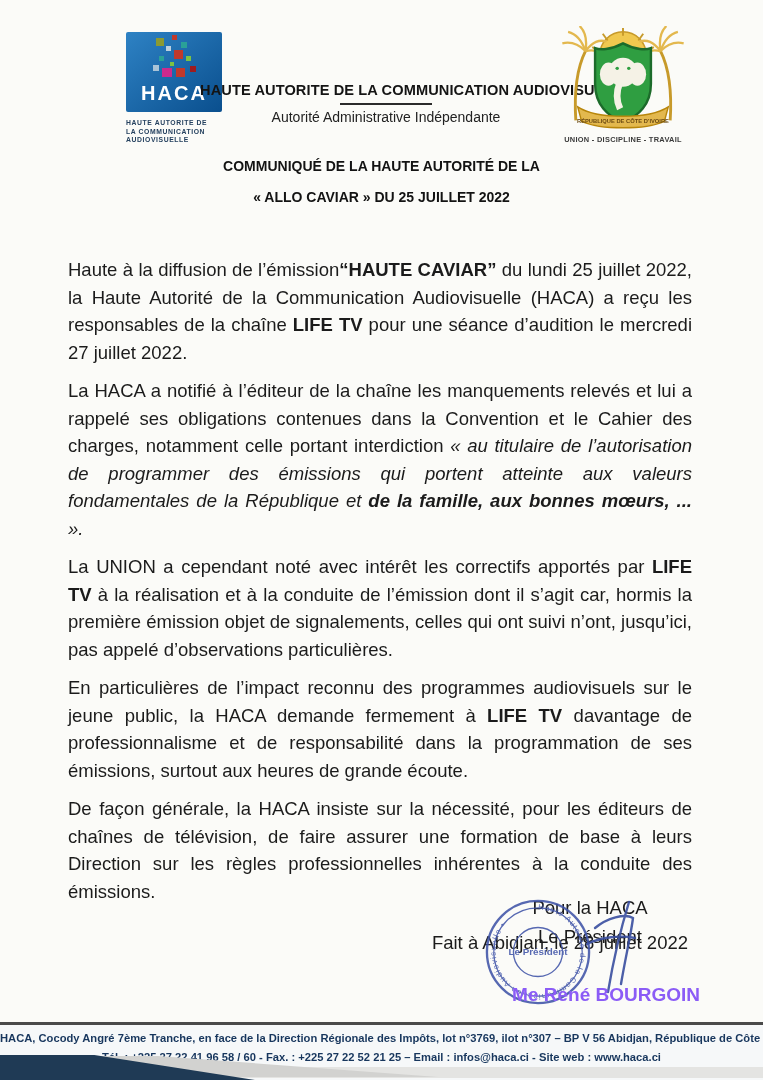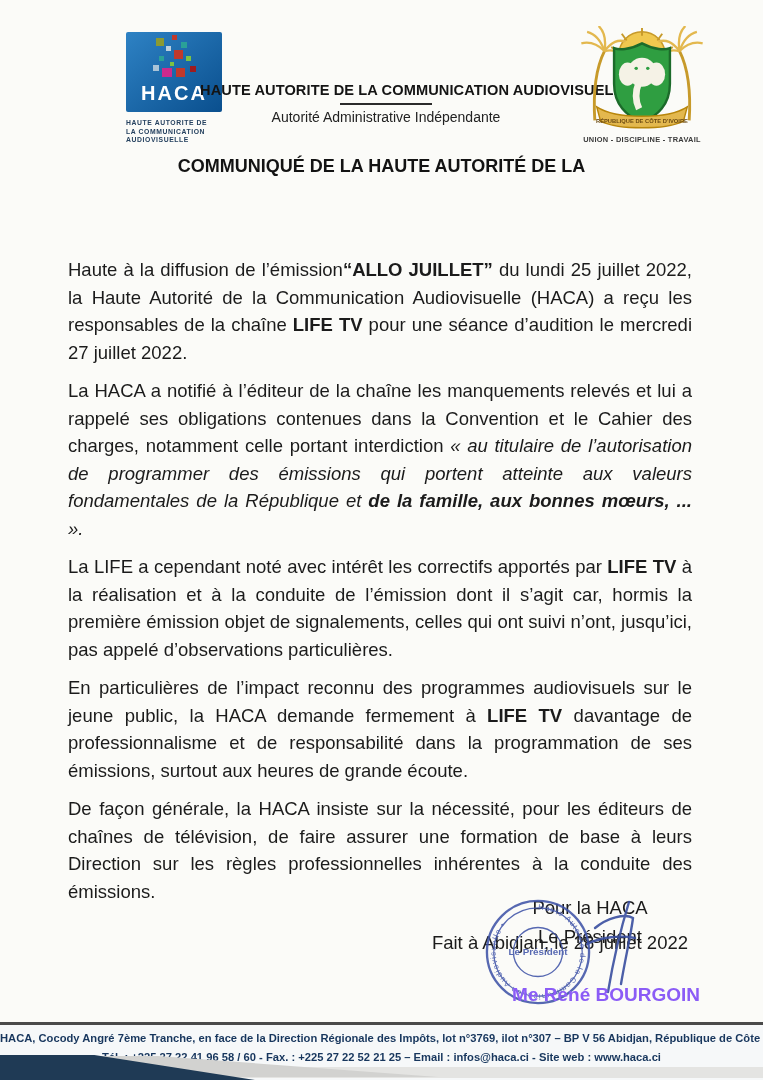--- a/index.html
+++ b/index.html
@@ -11,25 +11,25 @@
     font-family:"Liberation Sans", sans-serif;
     color:#1c1c1c;
   }
   
   .haca-logo{position:absolute;left:126px;top:32px;width:96px;}
   .haca-caption{margin-top:3px;font-size:6.8px;font-weight:bold;color:#25415f;letter-spacing:.6px;line-height:8.5px;text-align:left;}
   .hdr-center{position:absolute;left:200px;top:82px;width:372px;text-align:center;}
   .hdr-org{font-size:14.6px;font-weight:bold;color:#141414;letter-spacing:.1px;white-space:nowrap;}
   .hdr-rule{width:92px;height:2px;background:#2b2b2b;margin:5px auto 4px auto;}
   .hdr-sub{font-size:14px;color:#222;}
-  .emblem{position:absolute;left:579px;top:26px;width:126px;text-align:center;}
+  .emblem{position:absolute;left:560px;top:26px;width:126px;text-align:center;}
   .emblem-motto{font-size:7.4px;font-weight:bold;color:#3a3a3a;letter-spacing:.3px;margin-top:1px;}
   
   .doc-title{position:absolute;top:151px;left:60px;width:643px;text-align:center;
-    font-size:18px;font-weight:bold;color:#131313;line-height:31px;}
+    font-size:14px;font-weight:bold;color:#131313;line-height:31px;}
   
   .body-text{position:absolute;top:256px;left:68px;width:624px;
     font-size:18.5px;line-height:27.5px;text-align:justify;color:#1b1b1b;}
   .body-text p{margin:0 0 11px 0;}
   .dateline{margin-top:24px;text-align:right;padding-right:4px;}
   
   .sig-lines{position:absolute;left:478px;top:893px;width:224px;text-align:center;
     font-size:18.5px;line-height:29px;color:#1b1b1b;}
   .stamp{position:absolute;left:483px;top:897px;opacity:.88;}
   .sig-scribble{position:absolute;left:575px;top:898px;opacity:.9;}
@@ -128,26 +128,27 @@
       <circle cx="71" cy="44" r="1.8" fill="#2f9e41"></circle>
 
       <path d="M18,84 C38,97 92,97 112,84 L108,99 C88,108 42,108 22,99 Z" fill="#e3b84e" stroke="#b8860b" stroke-width="1.5"></path>
       <text x="65" y="101" text-anchor="middle" font-size="6" font-weight="bold" fill="#6b4a12">RÉPUBLIQUE DE CÔTE D’IVOIRE</text>
     </svg>
     <div class="emblem-motto">UNION - DISCIPLINE - TRAVAIL</div>
   </div>
 
   <div class="doc-title">
     <div>COMMUNIQUÉ DE LA HAUTE AUTORITÉ DE LA</div>
+    <div>« ALLO CAVIAR » DU 25 JUILLET 2022</div>
   </div>
 
   <div class="body-text">
-    <p><span>Haute à la diffusion de l’émission</span><span style="font-weight: 700;">“ALLO JUILLET”</span><span> du lundi 25 juillet 2022, la Haute Autorité de la Communication Audiovisuelle (HACA) a reçu les responsables de la chaîne </span><span style="font-weight: 700;">LIFE TV</span><span> pour une séance d’audition le mercredi 27 juillet 2022.</span></p>
+    <p><span>Haute à la diffusion de l’émission</span><span style="font-weight: 700;">“HAUTE CAVIAR”</span><span> du lundi 25 juillet 2022, la Haute Autorité de la Communication Audiovisuelle (HACA) a reçu les responsables de la chaîne </span><span style="font-weight: 700;">LIFE TV</span><span> pour une séance d’audition le mercredi 27 juillet 2022.</span></p>
     <p><span>La HACA a notifié à l’éditeur de la chaîne les manquements relevés et lui a rappelé ses obligations contenues dans la Convention et le Cahier des charges, notamment celle portant interdiction </span><span style="font-style: italic;">« au titulaire de l’autorisation de programmer des émissions qui portent atteinte aux valeurs fondamentales de la République et </span><span style="font-weight: 700; font-style: italic;">de la famille, aux bonnes mœurs, ... </span><span style="font-style: italic;">».</span></p>
-    <p><span>La LIFE a cependant noté avec intérêt les correctifs apportés par </span><span style="font-weight: 700;">LIFE TV</span><span> à la réalisation et à la conduite de l’émission dont il s’agit car, hormis la première émission objet de signalements, celles qui ont suivi n’ont, jusqu’ici, pas appelé d’observations particulières.</span></p>
+    <p><span>La UNION a cependant noté avec intérêt les correctifs apportés par </span><span style="font-weight: 700;">LIFE TV</span><span> à la réalisation et à la conduite de l’émission dont il s’agit car, hormis la première émission objet de signalements, celles qui ont suivi n’ont, jusqu’ici, pas appelé d’observations particulières.</span></p>
     <p><span>En particulières de l’impact reconnu des programmes audiovisuels sur le jeune public, la HACA demande fermement à </span><span style="font-weight: 700;">LIFE TV</span><span> davantage de professionnalisme et de responsabilité dans la programmation de ses émissions, surtout aux heures de grande écoute.</span></p>
     <p><span>De façon générale, la HACA insiste sur la nécessité, pour les éditeurs de chaînes de télévision, de faire assurer une formation de base à leurs Direction sur les règles professionnelles inhérentes à la conduite des émissions.</span></p>
     <div class="dateline">Fait à Abidjan, le 28 juillet 2022</div>
   </div>
 
   <div class="sig-lines">
     <div>Pour la HACA</div>
     <div>Le Président</div>
   </div>
 

